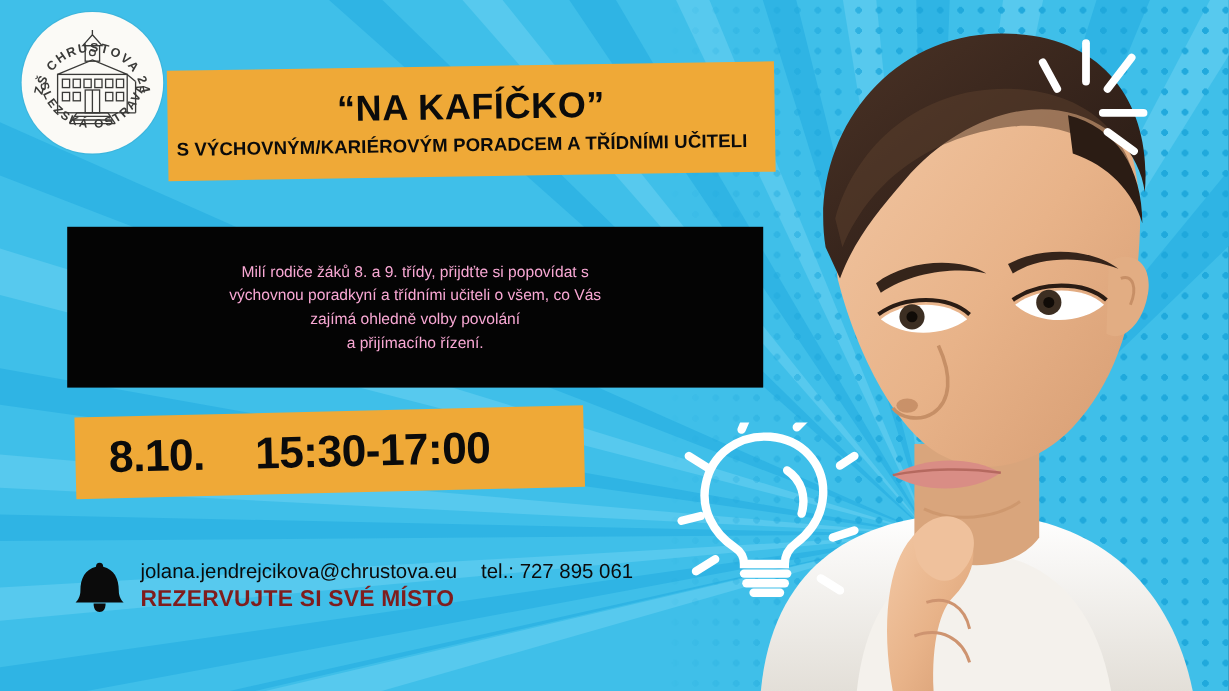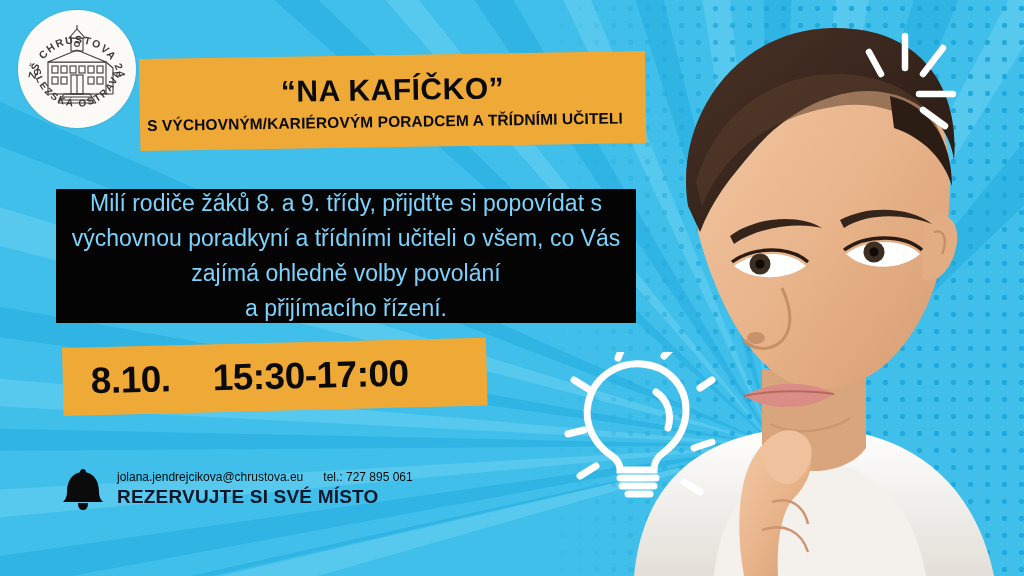--- a/index.html
+++ b/index.html
@@ -96,22 +96,22 @@
     left: 56px;
     top: 189px;
     width: 580px;
     height: 134px;
     background: #040404;
     display: flex;
     align-items: center;
     justify-content: center;
   }
   .message-text {
-    color: #7dd3fc;
-    font-size: 23px;
+    color: #f9a8d4;
+    font-size: 13px;
     line-height: 1.52;
     text-align: center;
     font-weight: 400;
     padding: 0 14px;
     white-space: pre-line;
   }
 
   
   .date-band {
     position: absolute;
@@ -149,28 +149,28 @@
     display: flex;
     align-items: center;
     gap: 13px;
   }
   .bell-icon { flex: 0 0 auto; }
   .contact-lines { display: flex; flex-direction: column; gap: 2px; }
   .contact-row1 {
     display: flex;
     align-items: baseline;
     gap: 20px;
-    font-size: 12px;
+    font-size: 17px;
     color: #0B0B0B;
     font-weight: 400;
   }
   .contact-row2 {
     font-size: 19px;
     font-weight: 700;
-    color: #0f172a;
+    color: #7f1d1d;
     letter-spacing: .2px;
   }
 
   
   .bulb { position: absolute; left: 560px; top: 352px; }
 
   
   .sparkle { position: absolute; left: 855px; top: 22px; }
 
   

